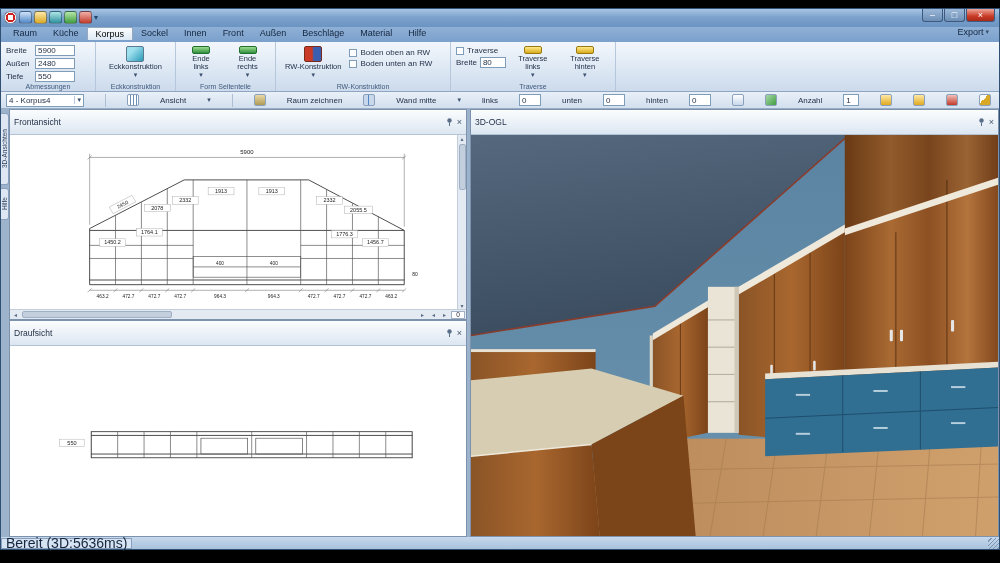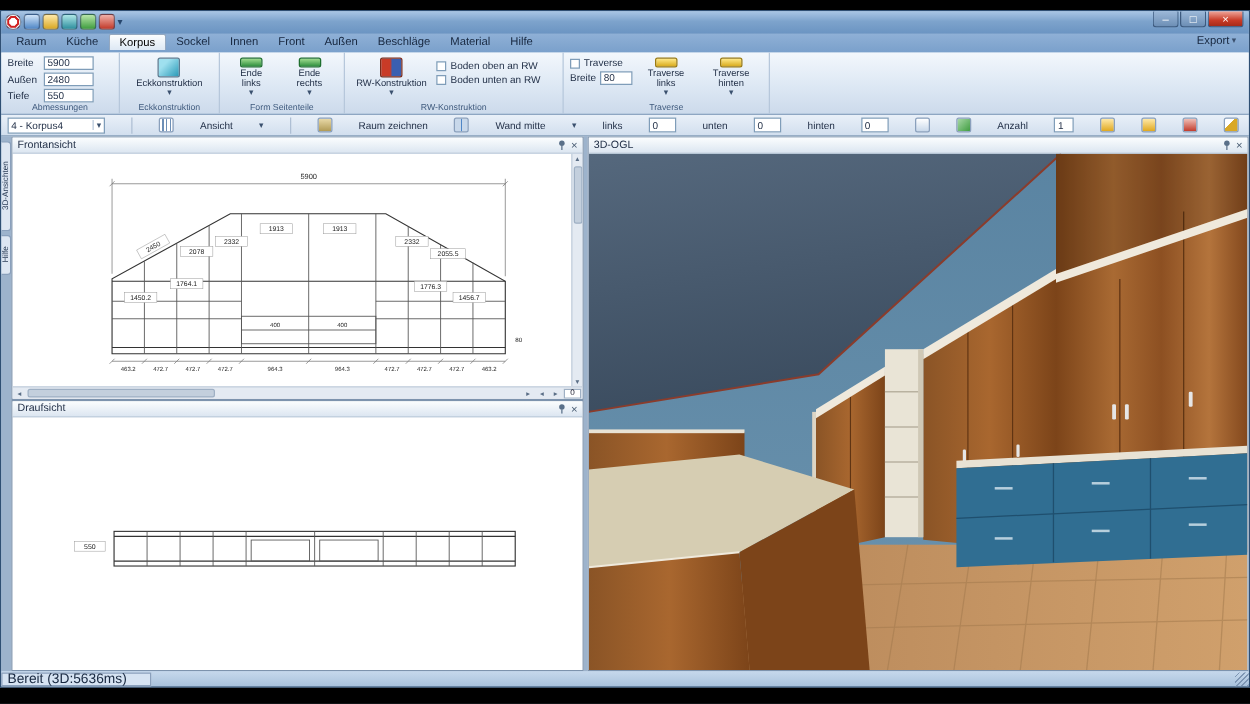--- a/index.html
+++ b/index.html
@@ -60,33 +60,33 @@
   .workarea{flex:1;display:flex;background:#9db3cc;overflow:hidden}
   .sidestrip{width:8px;flex:0 0 8px;display:flex;flex-direction:column;align-items:flex-start;padding-top:4px;gap:3px}
   .vtab{width:8px;background:#dde6f2;border:1px solid #8aa0bc;border-left:none;border-radius:0 3px 3px 0;display:flex;align-items:center;justify-content:center}
   .vtab span{writing-mode:vertical-rl;transform:rotate(180deg);font-size:6.5px;color:#2c3e58;padding:3px 0}
   .leftcol{width:458px;flex:0 0 458px;display:flex;flex-direction:column}
   .gapcol{width:3px;flex:0 0 3px}
   .panel{border:1px solid #7d93ad;background:#fff;display:flex;flex-direction:column;overflow:hidden}
   .p-front{height:211px;flex:0 0 211px}
   .p-top{flex:1}
   .p-ogl{flex:1}
-  .ptitle{height:13px;flex:0 0 13px;background:linear-gradient(#fbfdfe,#dce6f1);border-bottom:1px solid #b3c3d6;display:flex;font-size:8.5px;color:#1e2c44;padding:0 4px;gap:3px}
+  .ptitle{height:13px;flex:0 0 13px;background:linear-gradient(#fbfdfe,#dce6f1);border-bottom:1px solid #b3c3d6;display:flex;align-items:center;font-size:8.5px;color:#1e2c44;padding:12px 4px;gap:3px}
   .ptools{margin-left:auto;display:flex;align-items:center;gap:4px;color:#44586f;font-size:9px}
   .pbody{flex:1;display:flex;overflow:hidden}
   .canvas{flex:1;background:#fff}
   .vscroll{width:9px;flex:0 0 9px;background:#e4eaf2;border-left:1px solid #c2cedc;display:flex;flex-direction:column;align-items:center;font-size:6px;color:#5a6e86}
   .vscroll .vthumb{width:7px;height:46px;background:#c3cfdd;border:1px solid #9fb0c4;border-radius:2px;margin-top:2px}
   .hscroll{height:10px;flex:0 0 10px;background:#e4eaf2;border-top:1px solid #c2cedc;display:flex;align-items:center;font-size:6px;color:#5a6e86;gap:2px;padding:0 1px}
   .hthumb{width:150px;height:7px;background:#c3cfdd;border:1px solid #9fb0c4;border-radius:2px}
   .htrack{flex:1}
   .sarrow{width:9px;text-align:center}
   .hsval{border:1px solid #9fb0c4;background:#fff;height:8px;min-width:14px;font-size:6.5px;display:flex;align-items:center;justify-content:center;color:#223}
   
-  .statusbar{height:12px;flex:0 0 12px;background:linear-gradient(#c6d8ec,#a9c2dc);display:flex;align-items:center;font-size:11px;color:#16263e}
+  .statusbar{height:12px;flex:0 0 12px;background:linear-gradient(#c6d8ec,#a9c2dc);display:flex;align-items:center;font-size:14px;color:#16263e}
   .statuscell{border:1px solid #8aa0bc;background:#d6e3f2;height:11px;display:flex;align-items:center;padding:0 4px;min-width:120px}
   .grip{margin-left:auto;width:11px;height:11px;background:repeating-linear-gradient(135deg,transparent 0 2px,#7e96b4 2px 3px)}
   .dim{font-family:"Liberation Sans",sans-serif;fill:#1c1c1c}
   .blackstrip-top{position:absolute;left:0;top:0;width:1000px;height:8px;background:#000}
   .blackstrip-bot{position:absolute;left:0;top:550px;width:1000px;height:13px;background:#000}
   svg text{user-select:none}
 </style>
 </head>
 <body>
 

